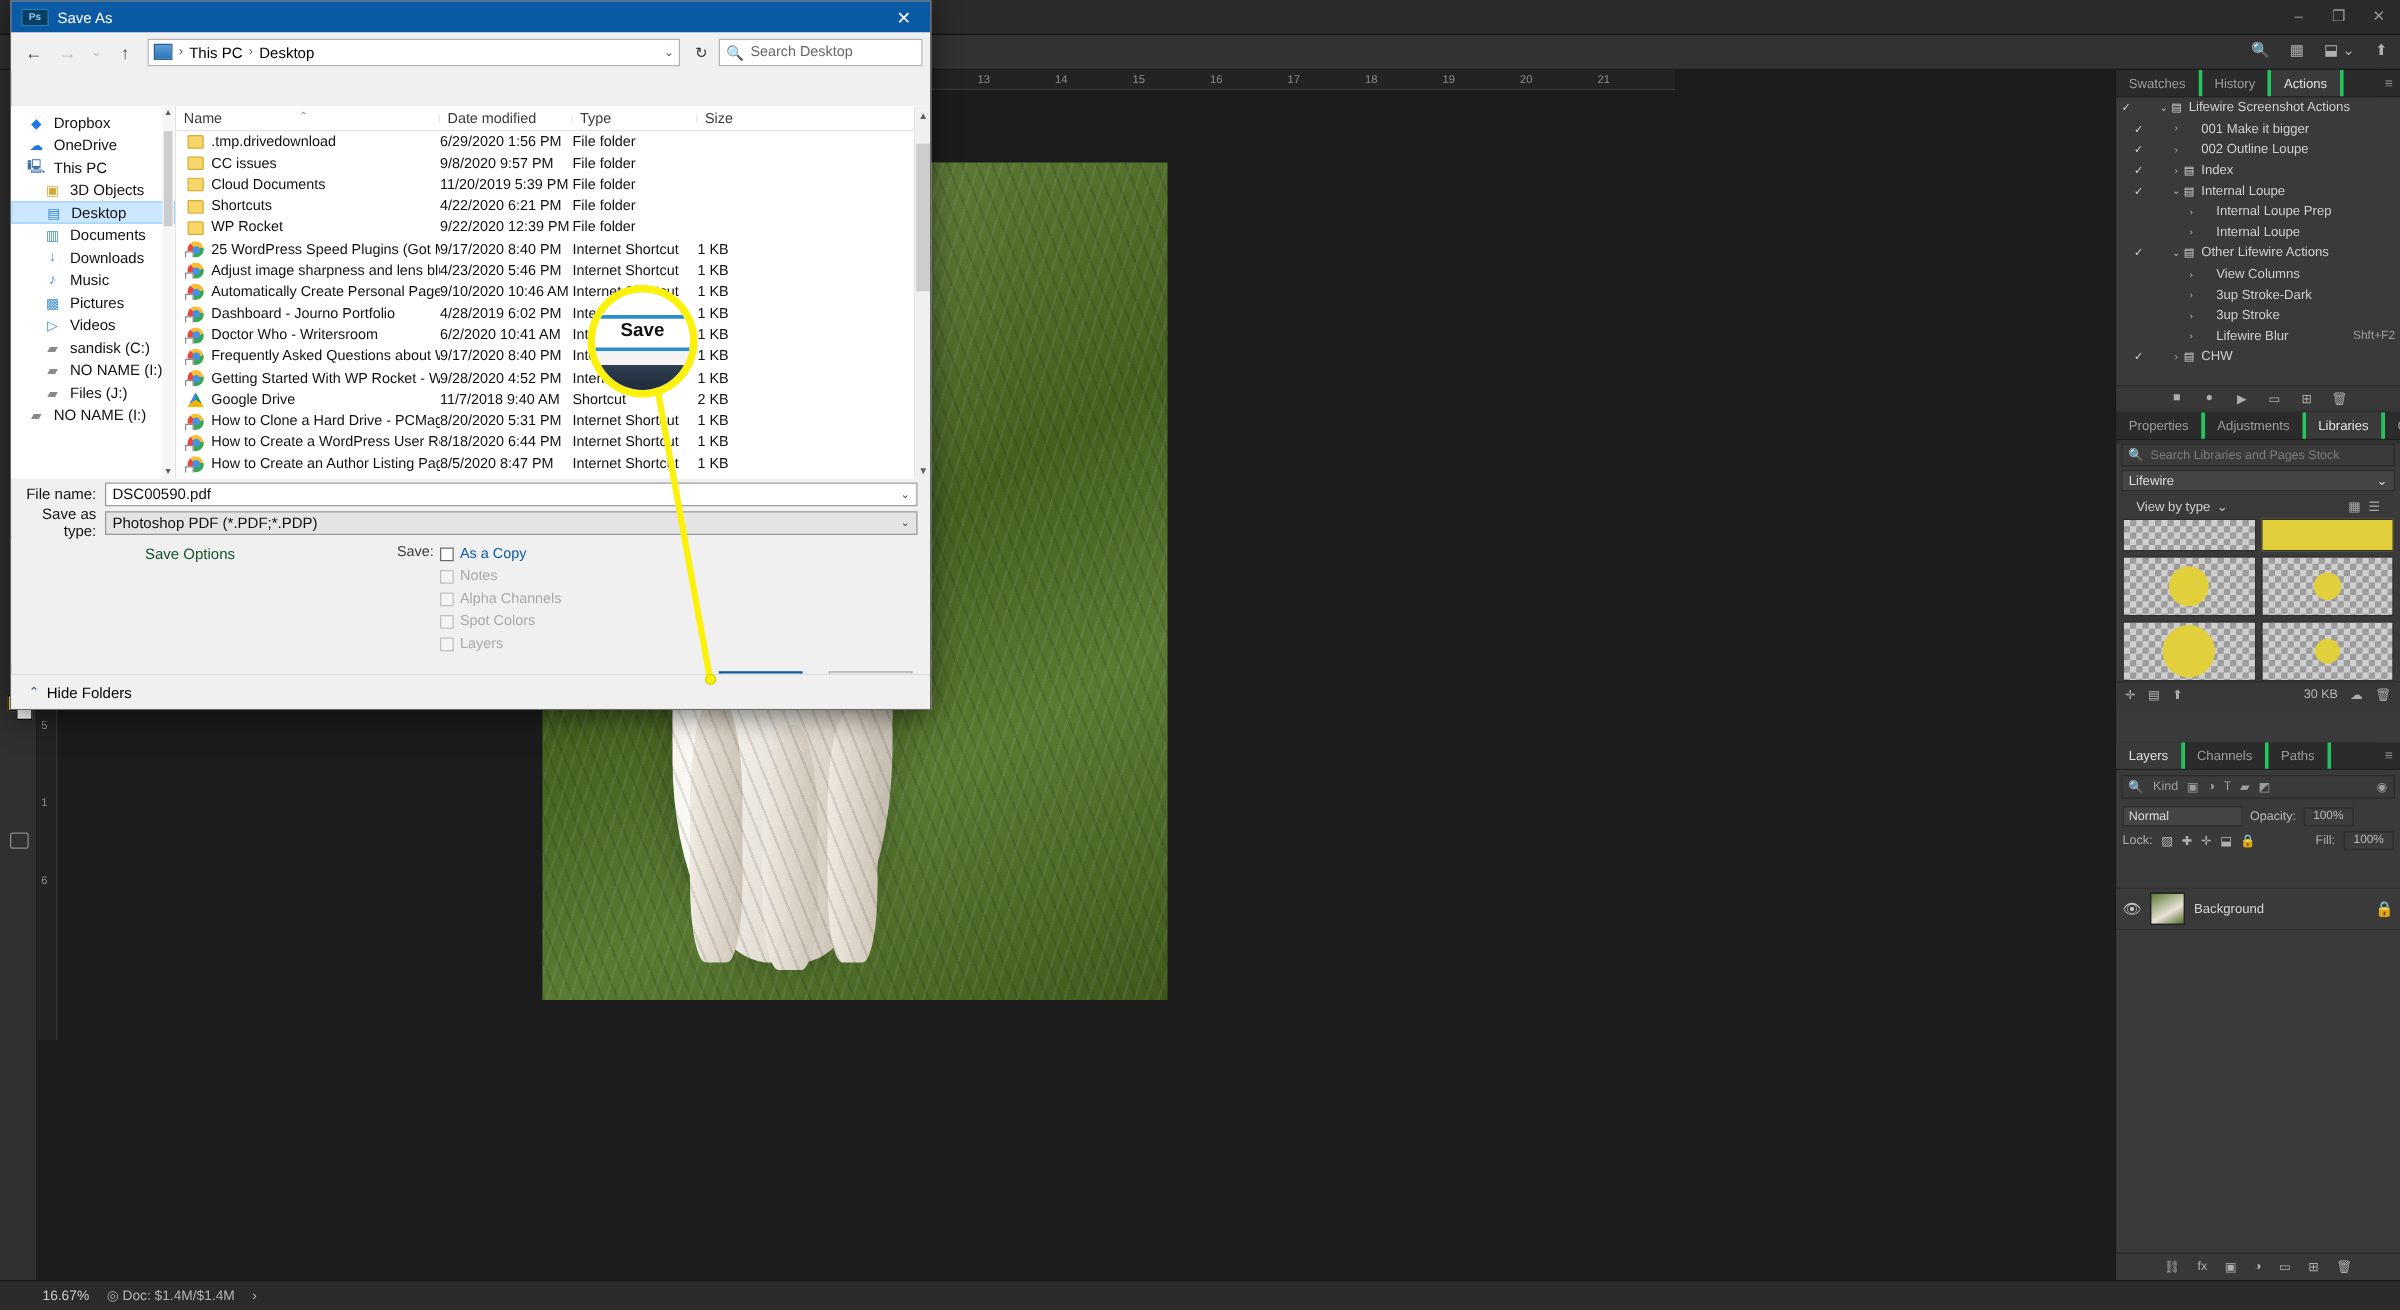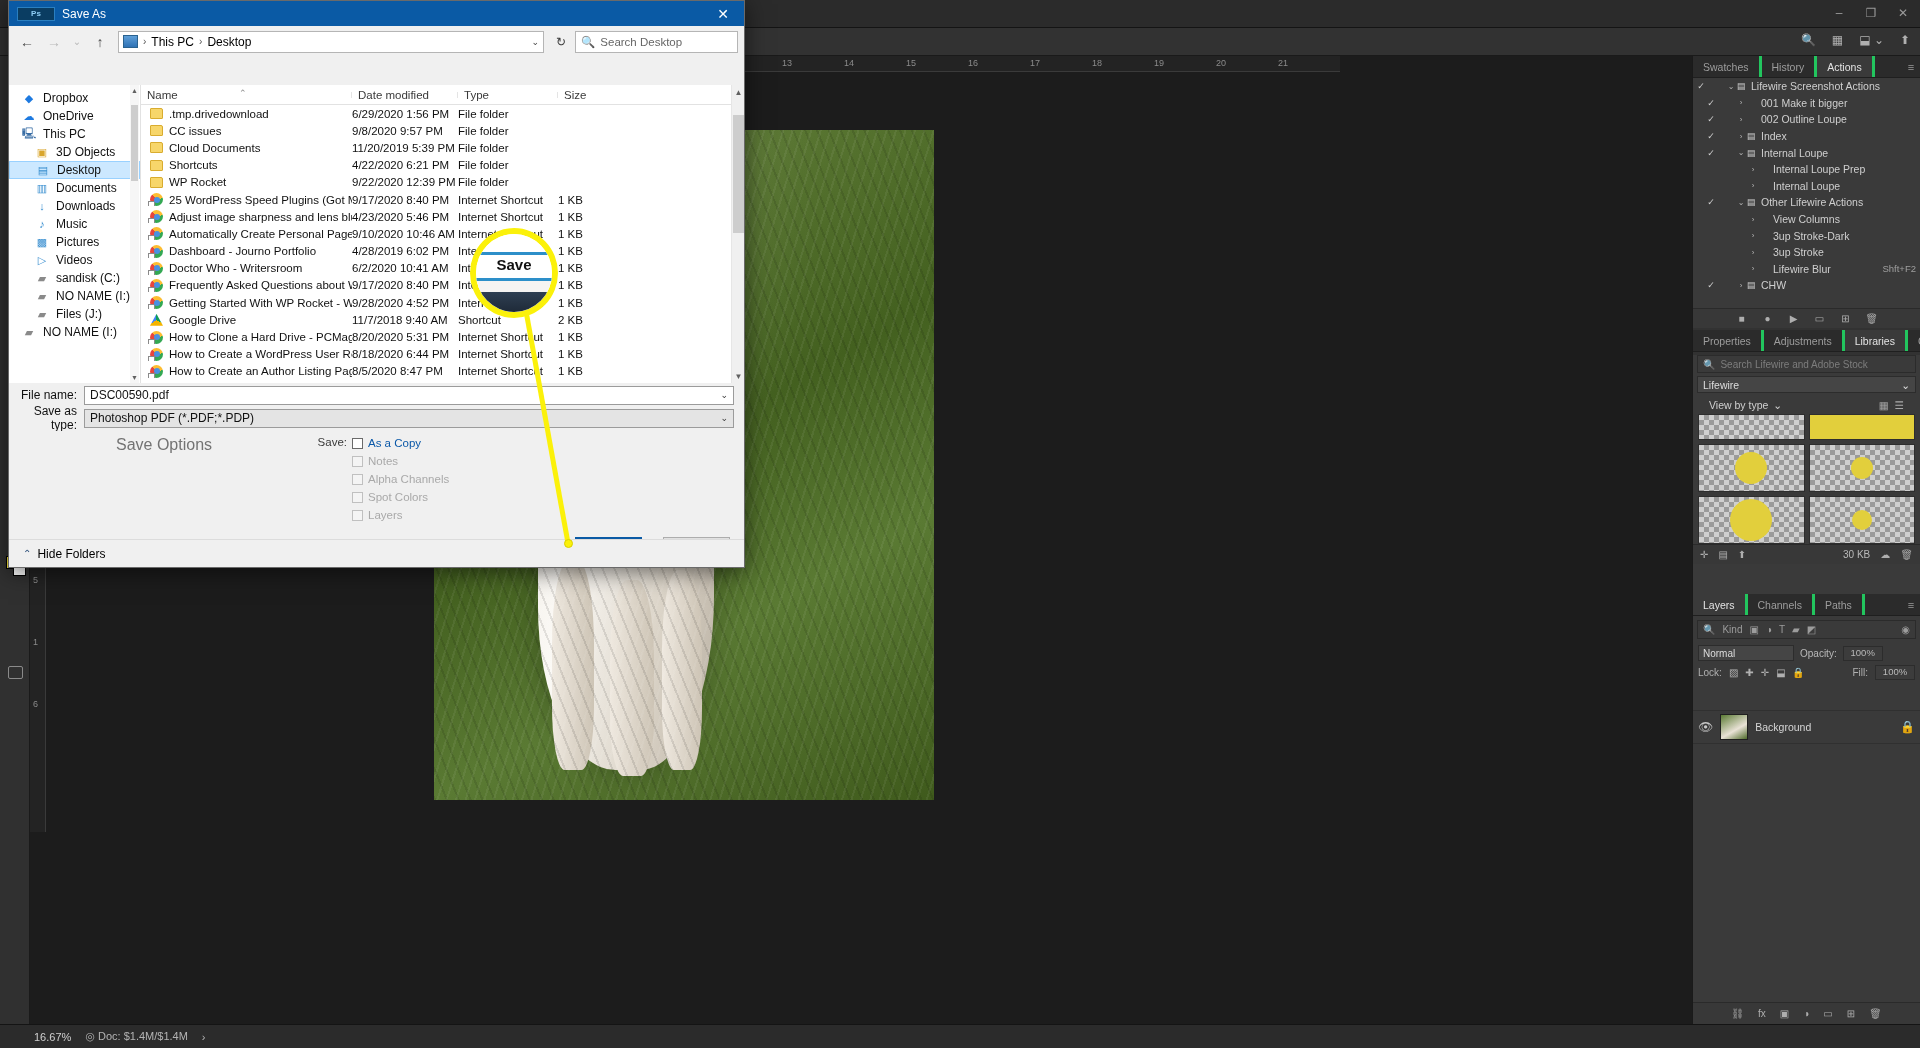--- a/index.html
+++ b/index.html
@@ -198,21 +198,21 @@
   #saveas {
     position:absolute; left:8px; top:0px; width:737px; height:568px;
     background:#f0f0f0; border:1px solid #6a6a6a;
     box-shadow:0 4px 22px rgba(0,0,0,.55);
     font-family:"Liberation Sans", sans-serif; color:#000;
   }
   .sa-title {
     height:25px; background:#0a5aa5; display:flex; align-items:center; color:#fff; font-size:12px; padding-left:8px;
   }
   .sa-title .psicon {
-    width:38px; height:14px; background:#0a3d62; border:1px solid #2a7fc0; color:#8ecdf5;
+    width:22px; height:14px; background:#0a3d62; border:1px solid #2a7fc0; color:#8ecdf5;
     font-size:8px; display:flex; align-items:center; justify-content:center; margin-right:7px; font-weight:bold;
   }
   .sa-close { margin-left:auto; width:42px; height:25px; display:flex; align-items:center; justify-content:center; color:#fff; font-size:14px; }
 
   .sa-nav { height:31px; background:#f0f0f0; display:flex; align-items:center; padding:0 6px; gap:3px; }
   .nav-btn { width:24px; height:24px; display:flex; align-items:center; justify-content:center; color:#4a4a4a; font-size:14px; }
   .nav-btn.dim { color:#b9b9b9; }
   .nav-btn.sm { width:16px; font-size:10px; }
   .breadcrumb {
     flex:1; height:22px; background:#fff; border:1px solid #b5b5b5; display:flex; align-items:center;
@@ -279,21 +279,21 @@
   .field-row { display:flex; align-items:center; height:20px; margin-bottom:3px; }
   .field-label { width:65px; text-align:right; padding-right:7px; font-size:12px; color:#111; }
   .field-box {
     flex:1; height:19px; background:#fff; border:1px solid #9b9b9b;
     display:flex; align-items:center; padding:0 5px; font-size:12px; color:#111;
   }
   .field-box.grey { background:#e4e4e4; }
   .field-chev { margin-left:auto; color:#3a3a3a; font-size:9px; }
 
   .sa-options { position:absolute; left:0; right:0; top:430px; height:100px; background:#f0f0f0; font-size:11.5px; }
-  .opt-title { position:absolute; left:107px; top:5px; font-size:16px; color:#737373; }
+  .opt-title { position:absolute; left:107px; top:5px; font-size:12px; color:#14532d; }
   .opt-col-save { position:absolute; left:305px; top:5px; }
   .opt-col-color { position:absolute; left:505px; top:5px; }
   .opt-row { display:flex; align-items:flex-start; gap:5px; height:18px; }
   .opt-lead { width:33px; text-align:right; color:#3a3a3a; font-size:11.5px; }
   .cb { width:11px; height:11px; background:#fff; border:1px solid #6a6a6a; margin-top:2px; flex:0 0 auto; position:relative; }
   .cb.dim { border-color:#c0c0c0; background:#f4f4f4; }
   .cb.checked:after {
     content:"✔"; position:absolute; left:0px; top:-3px; font-size:10px; color:#111;
   }
   .opt-label { color:#0a58a8; font-size:11.5px; line-height:15px; }
@@ -542,21 +542,21 @@
     <div class="panel-tabs props-tabs" id="mid-tabs">
         <div class="panel-tab">Properties</div>
         <div class="panel-tab">Adjustments</div>
         <div class="panel-tab active">Libraries</div>
         <div class="panel-tab">Color</div>
         <div class="tab-spacer"></div>
       </div>
     <div class="lib-body">
       <div class="lib-search">
         <span>🔍</span>
-        <span>Search Lifewire and Adobe Stock</span>
+        <span>Search Libraries and Pages Stock</span>
       </div>
       <div class="lib-select">
         <span>Lifewire</span>
         <span>⌄</span>
       </div>
       <div class="lib-viewby">
         <span>View by type</span>
         <span>⌄</span>
         <span class="lib-grid-toggle">
           <span>▦</span>

